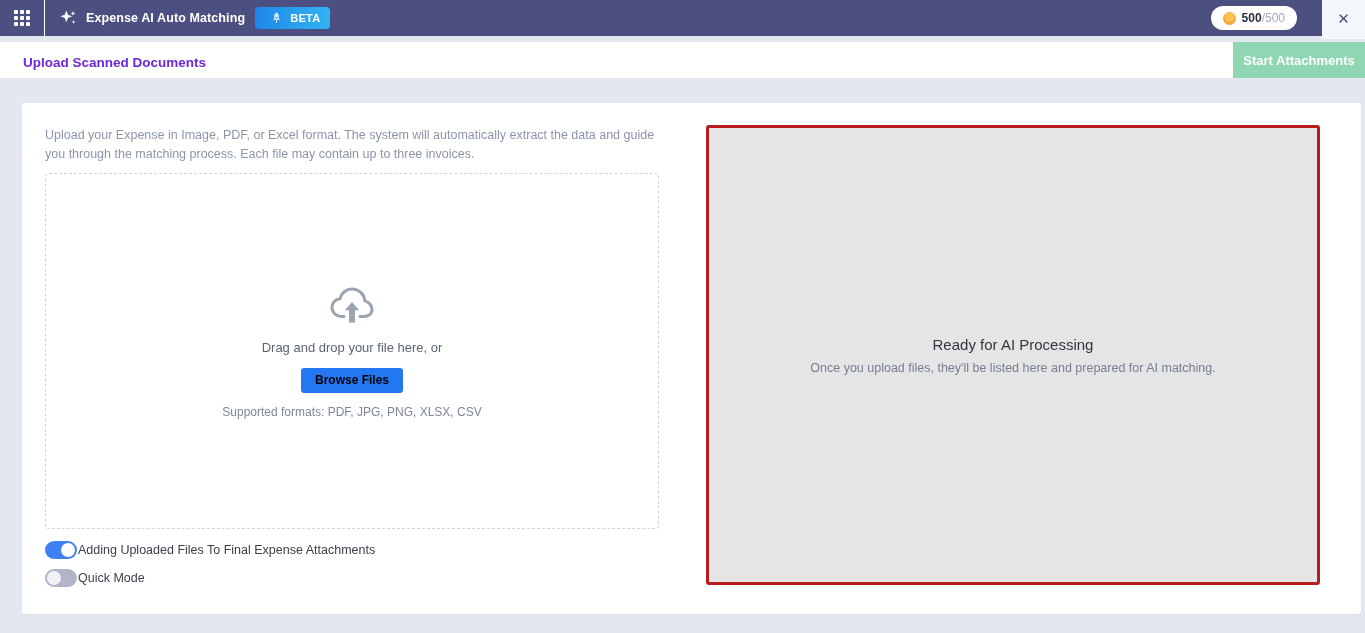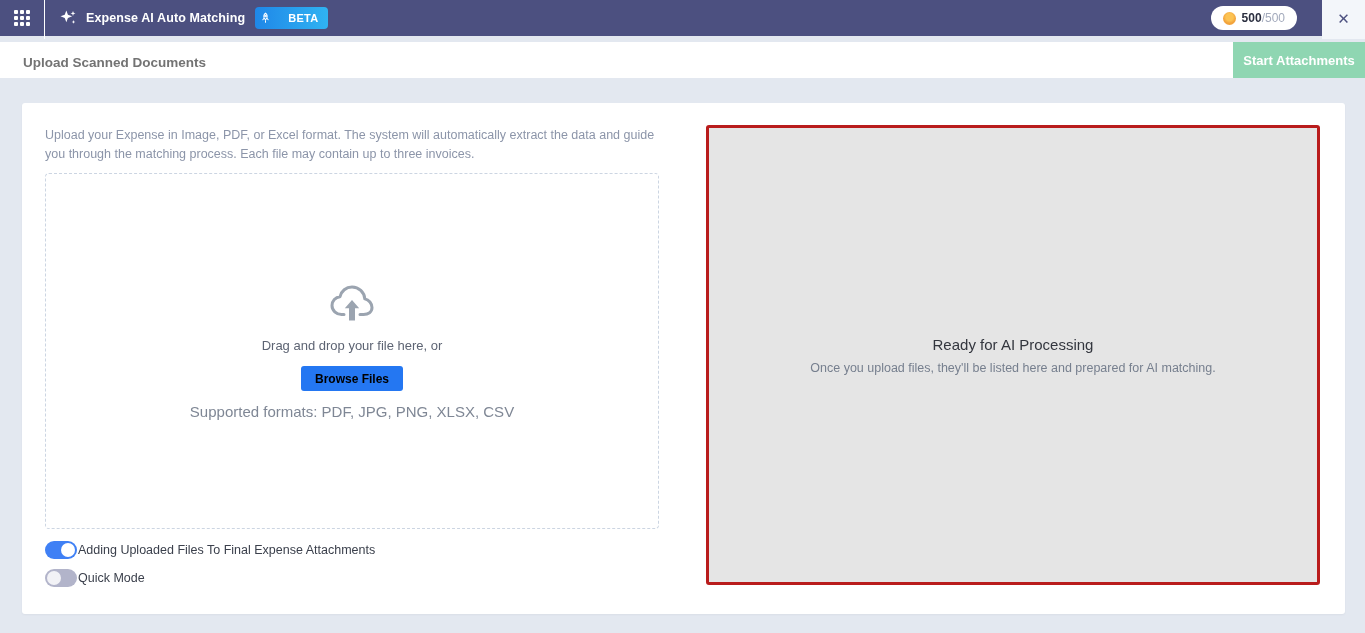--- a/index.html
+++ b/index.html
@@ -7,51 +7,51 @@
   .app{position:relative;width:1365px;height:633px;background:#e3e8f0;overflow:hidden;}
 
   
   .header{position:absolute;top:0;left:0;width:1365px;height:36px;background:#4c5080;display:flex;align-items:center;}
   .apps-btn{width:44px;height:42px;display:flex;align-items:center;justify-content:center;cursor:pointer;}
   .grid-icon{display:grid;grid-template-columns:repeat(3,4px);grid-template-rows:repeat(3,4px);gap:2px;}
   .grid-icon span{background:#fff;border-radius:1px;display:block;}
   .header-divider{width:1px;height:42px;background:#ffffff;}
   .sparkle{margin-left:13px;display:flex;align-items:center;}
   .header-title{color:#ffffff;font-size:12.5px;font-weight:bold;margin-left:8px;letter-spacing:.1px;}
-  .beta-badge{margin-left:10px;height:22px;padding:0 10px 0 5px;border-radius:4px;
-    background:linear-gradient(90deg,#1f87e8,#30b3f2);display:flex;align-items:center;gap:17px;cursor:pointer;}
+  .beta-badge{margin-left:10px;height:22px;padding:0 10px 0 16px;border-radius:4px;
+    background:linear-gradient(90deg,#1f87e8,#30b3f2);display:flex;align-items:center;gap:8px;cursor:pointer;}
   .beta-badge .beta-text{color:#fff;font-size:11px;font-weight:bold;letter-spacing:.3px;}
   .header-spacer{flex:1;}
   .credits-pill{height:24px;background:#ffffff;border-radius:13px;display:flex;align-items:center;
     padding:0 12px;margin-right:25px;cursor:pointer;}
   .coin{width:13px;height:13px;border-radius:50%;background:radial-gradient(circle at 50% 40%, #fcc353 0 35%, #f2a33c 60%);margin-right:6px;}
   .credits-used{font-size:12px;font-weight:bold;color:#2b2f40;}
   .credits-total{font-size:12px;color:#a3aabc;margin-left:0;}
   .close-area{width:43px;height:42px;background:#f3f6fa;display:flex;align-items:center;justify-content:center;cursor:pointer;}
   .close-x{color:#4d5180;font-size:15px;line-height:1;}
 
   
   .subheader{position:absolute;top:42px;left:0;width:1365px;height:36px;background:#ffffff;}
   .page-title{position:absolute;left:23px;top:0;height:40px;display:flex;align-items:center;
-    font-size:13.5px;font-weight:bold;color:#737373;}
+    font-size:13.5px;font-weight:bold;color:#6d28d9;}
   .start-btn{position:absolute;right:0;top:0;width:132px;height:36px;background:#8fd6b2;border:none;
     color:#ffffff;font-family:inherit;font-size:13px;font-weight:bold;cursor:pointer;}
 
   
   .card{position:absolute;left:22px;top:103px;width:1323px;height:511px;background:#ffffff;border-radius:3px;
-    box-shadow:0 1px 2px rgba(40,50,80,.05);}
+    box-shadow:0 1px 2px rgba(40,50,80,.05);padding-left:16px;}
 
   .instructions{position:absolute;left:23px;top:23px;width:612px;font-size:12.5px;line-height:18.5px;color:#8c95a9;}
 
   .dropzone{position:absolute;left:23px;top:70px;width:612px;height:354px;border:1px dashed #ccd5e2;border-radius:4px;
     display:flex;flex-direction:column;align-items:center;justify-content:center;cursor:pointer;}
   .drag-text{font-size:13px;color:#5d6473;margin-top:14px;text-align:center;}
   .browse-btn{margin-top:13px;background:#2477f2;color:#000000;border:none;border-radius:3px;height:25px;
     padding:0 14px;font-family:inherit;font-size:12px;font-weight:bold;cursor:pointer;}
-  .formats{font-size:15px;color:#7f8795;margin-top:12px;}
+  .formats{font-size:12px;color:#7f8795;margin-top:12px;}
 
   .toggle-row{position:absolute;left:23px;display:flex;align-items:center;gap:1px;}
   .toggle-row.first{top:438px;}
   .toggle-row.second{top:466px;}
   .toggle{width:32px;height:18px;border-radius:9px;position:relative;cursor:pointer;flex:0 0 auto;}
   .toggle.on{background:#3f80f5;}
   .toggle.off{background:#b2b4ca;}
   .toggle .knob{position:absolute;top:2px;width:14px;height:14px;border-radius:50%;background:#ffffff;}
   .toggle.on .knob{right:2px;}
   .toggle.off .knob{left:2px;background:#f2f2f6;}

